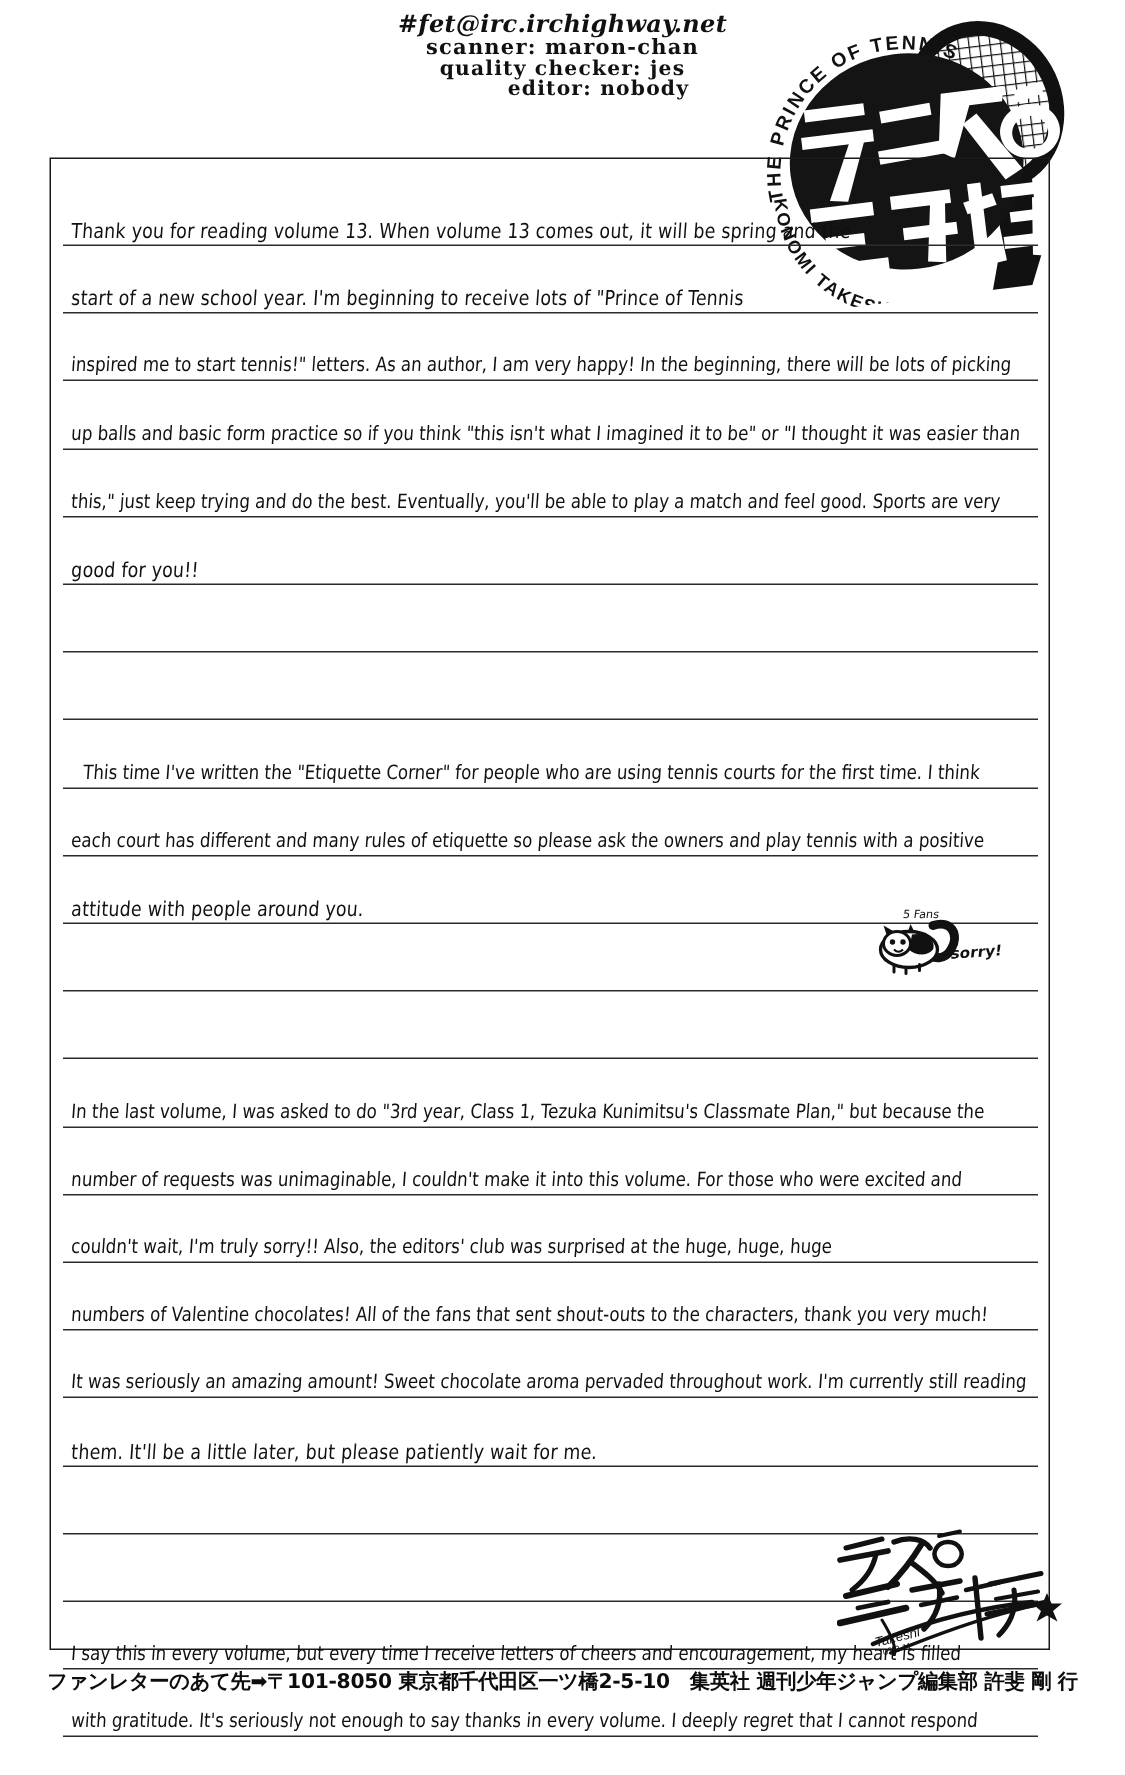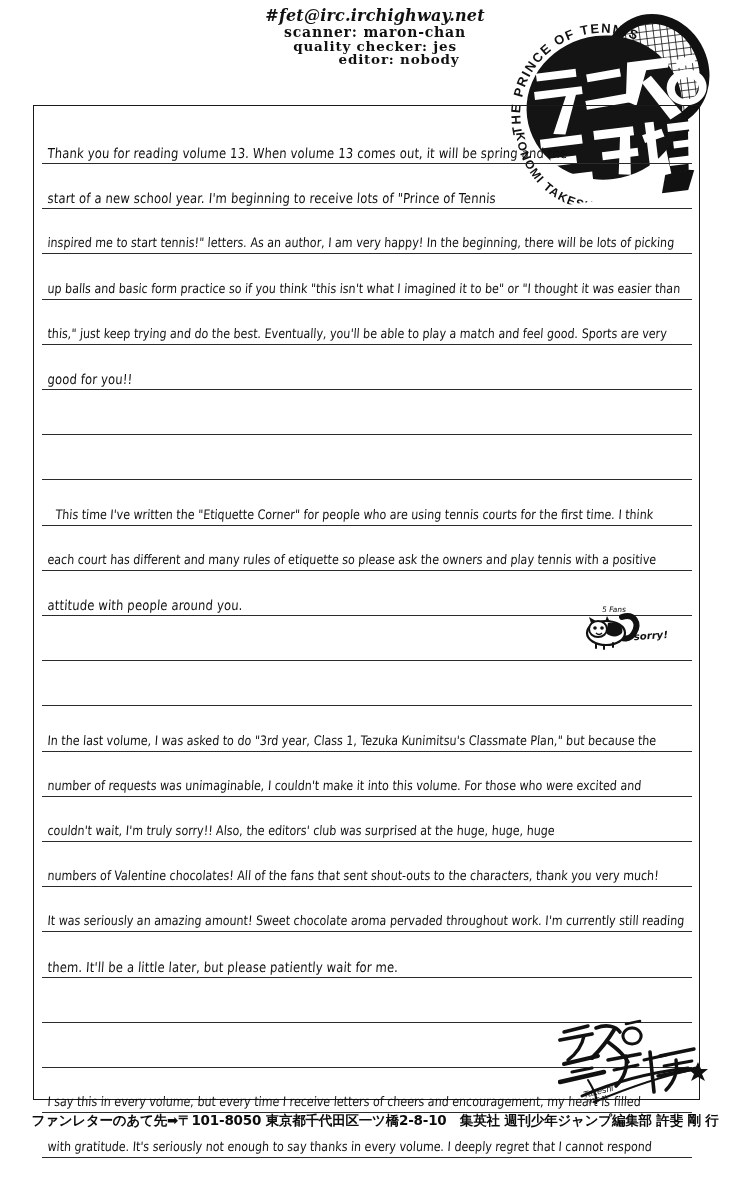--- a/index.html
+++ b/index.html
@@ -333,14 +333,14 @@
       <path d="M 30,62 C 36,72 40,80 38,86" stroke-width="2"></path>
     </g>
 
     <polygon points="140,44 143,51 150,51 144,56 147,63 140,59 133,63 136,56 130,51 137,51" fill="#111"></polygon>
     <text x="26" y="80" font-family="'Liberation Sans', sans-serif" font-size="9" font-style="italic" fill="#111" transform="rotate(-14 26 80)">Takeshi</text>
     <text x="30" y="86" font-family="'Liberation Sans', sans-serif" font-size="6" fill="#111" transform="rotate(-14 30 86)">'02.3.11</text>
   </svg>
 </div>
 
 <div id="footer">
-  <div class="footer-text">ファンレターのあて先➡〒101-8050 東京都千代田区一ツ橋2-8-10　集英社 週刊少年ジャンプ編集部 許斐 剛 行</div>
+  <div class="footer-text">ファンレターのあて先➡〒101-8050 東京都千代田区一ツ橋2-5-10　集英社 週刊少年ジャンプ編集部 許斐 剛 行</div>
 </div>
 
 </body></html>

